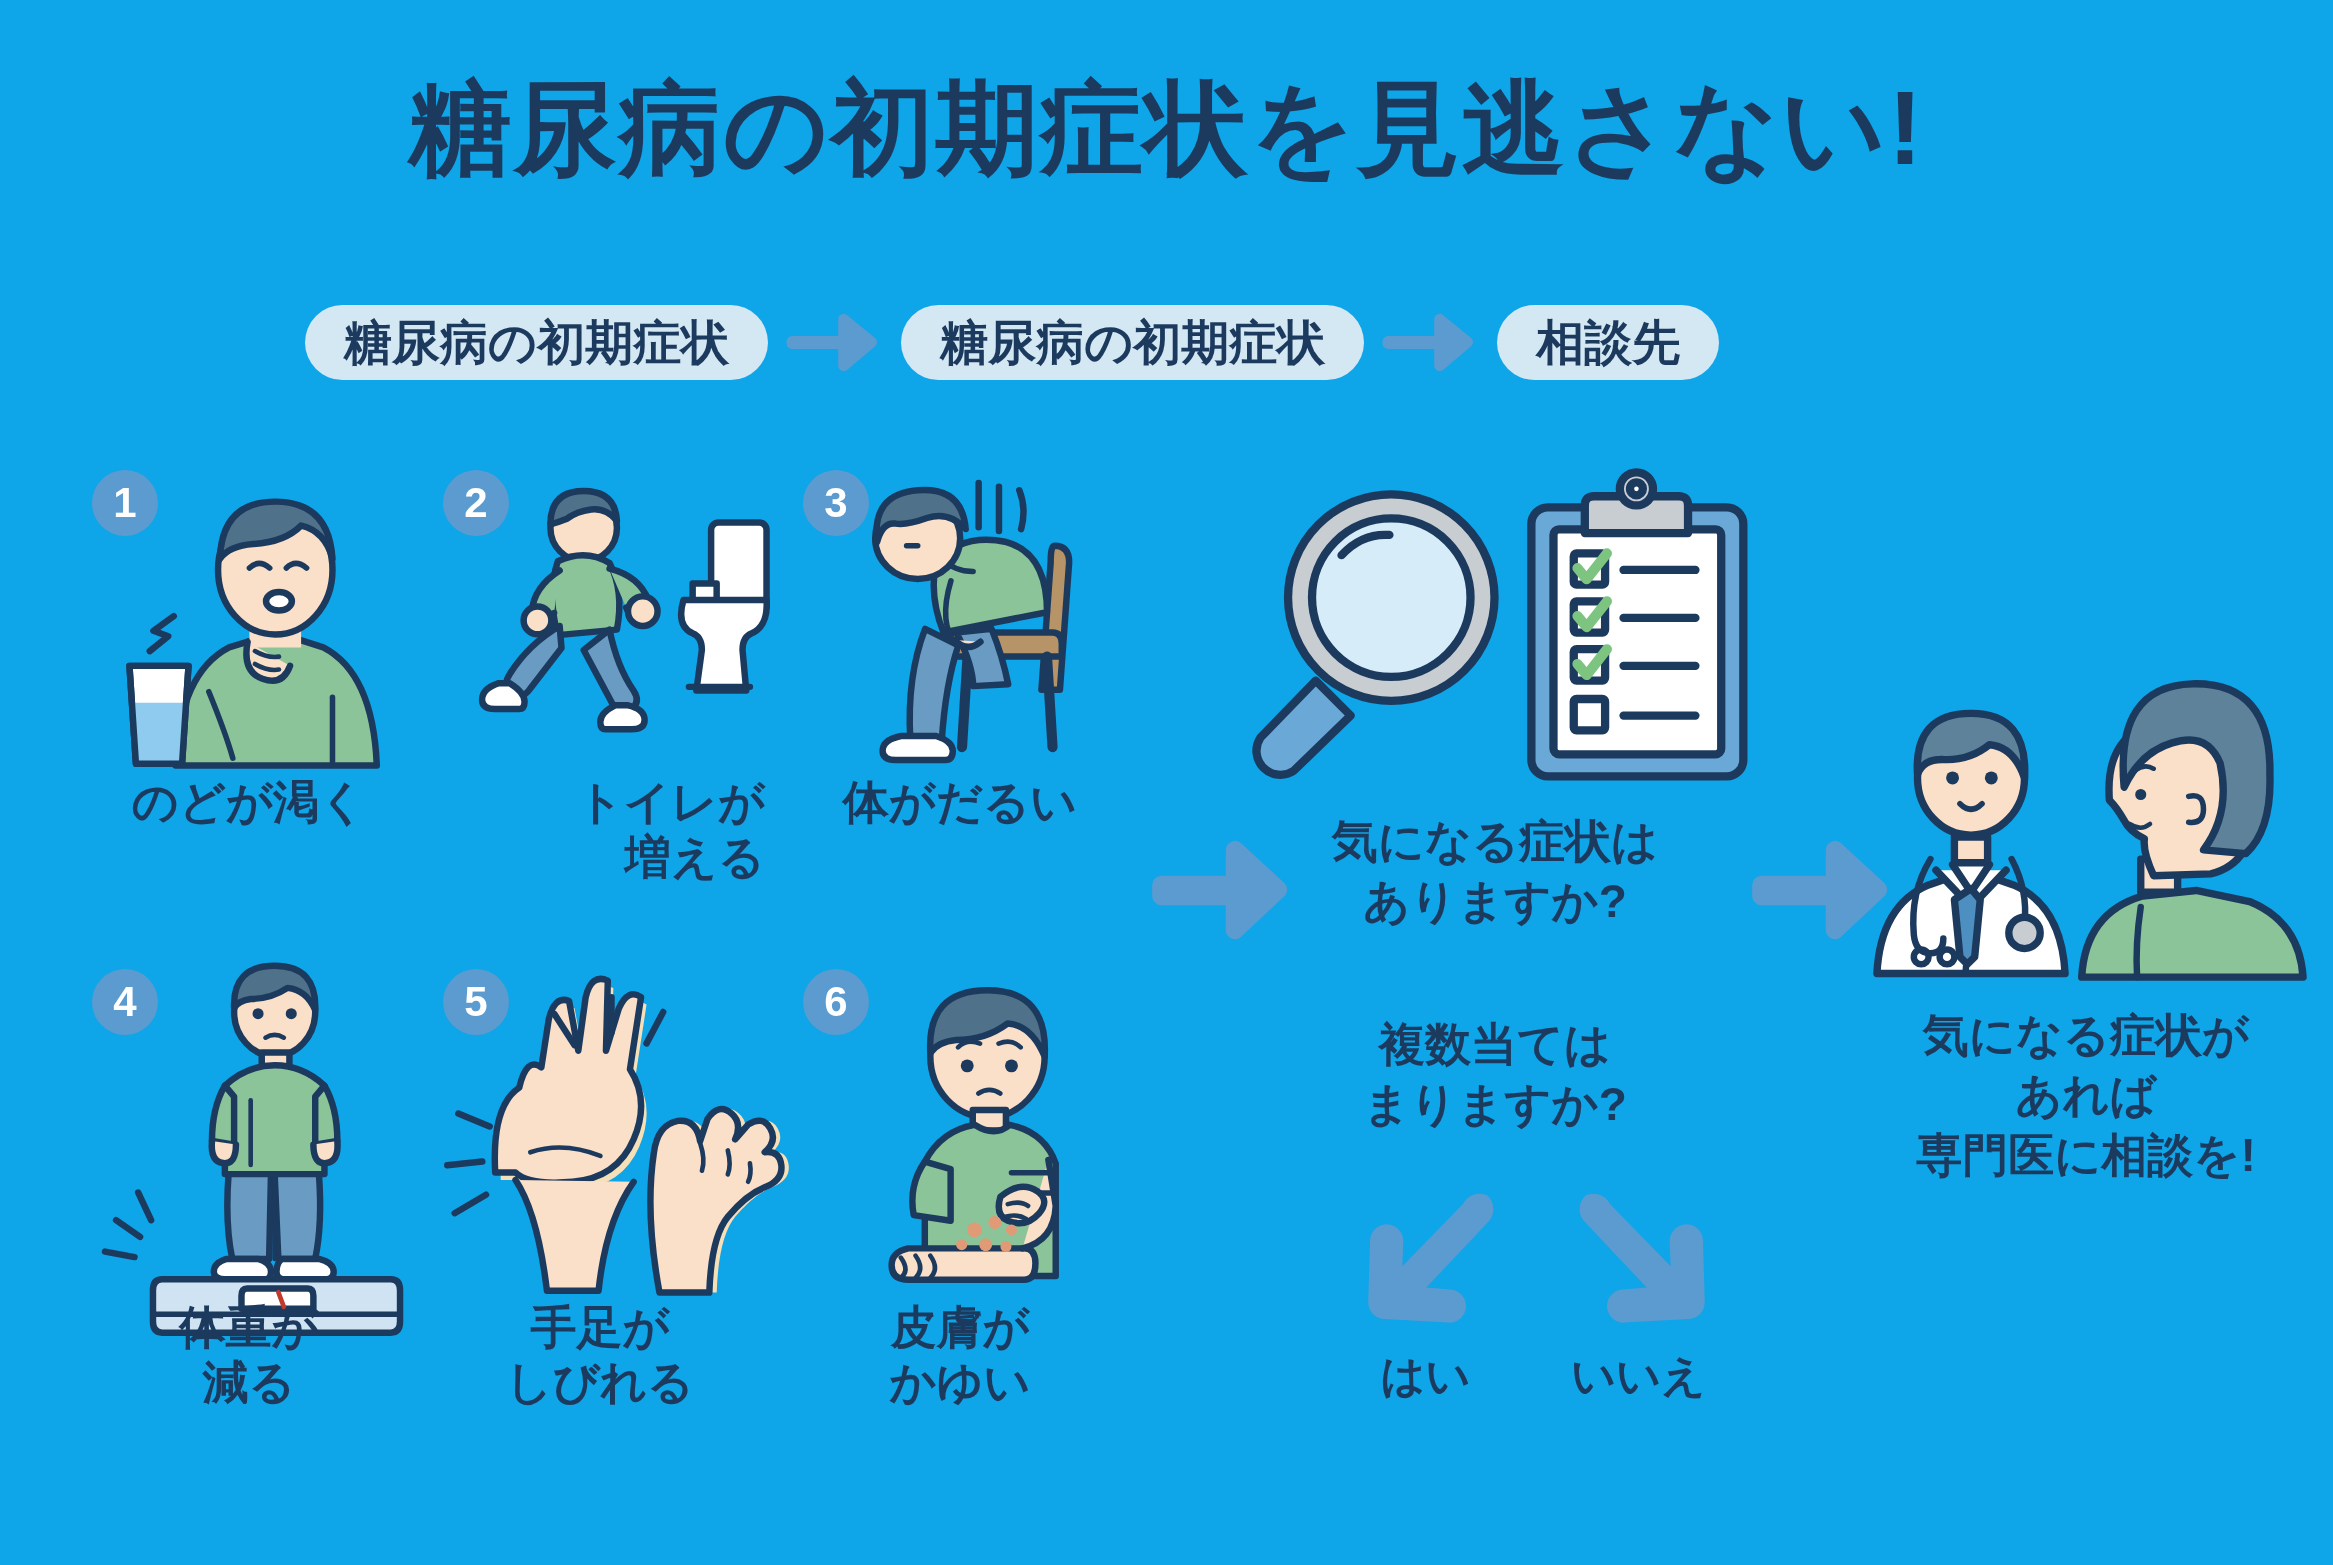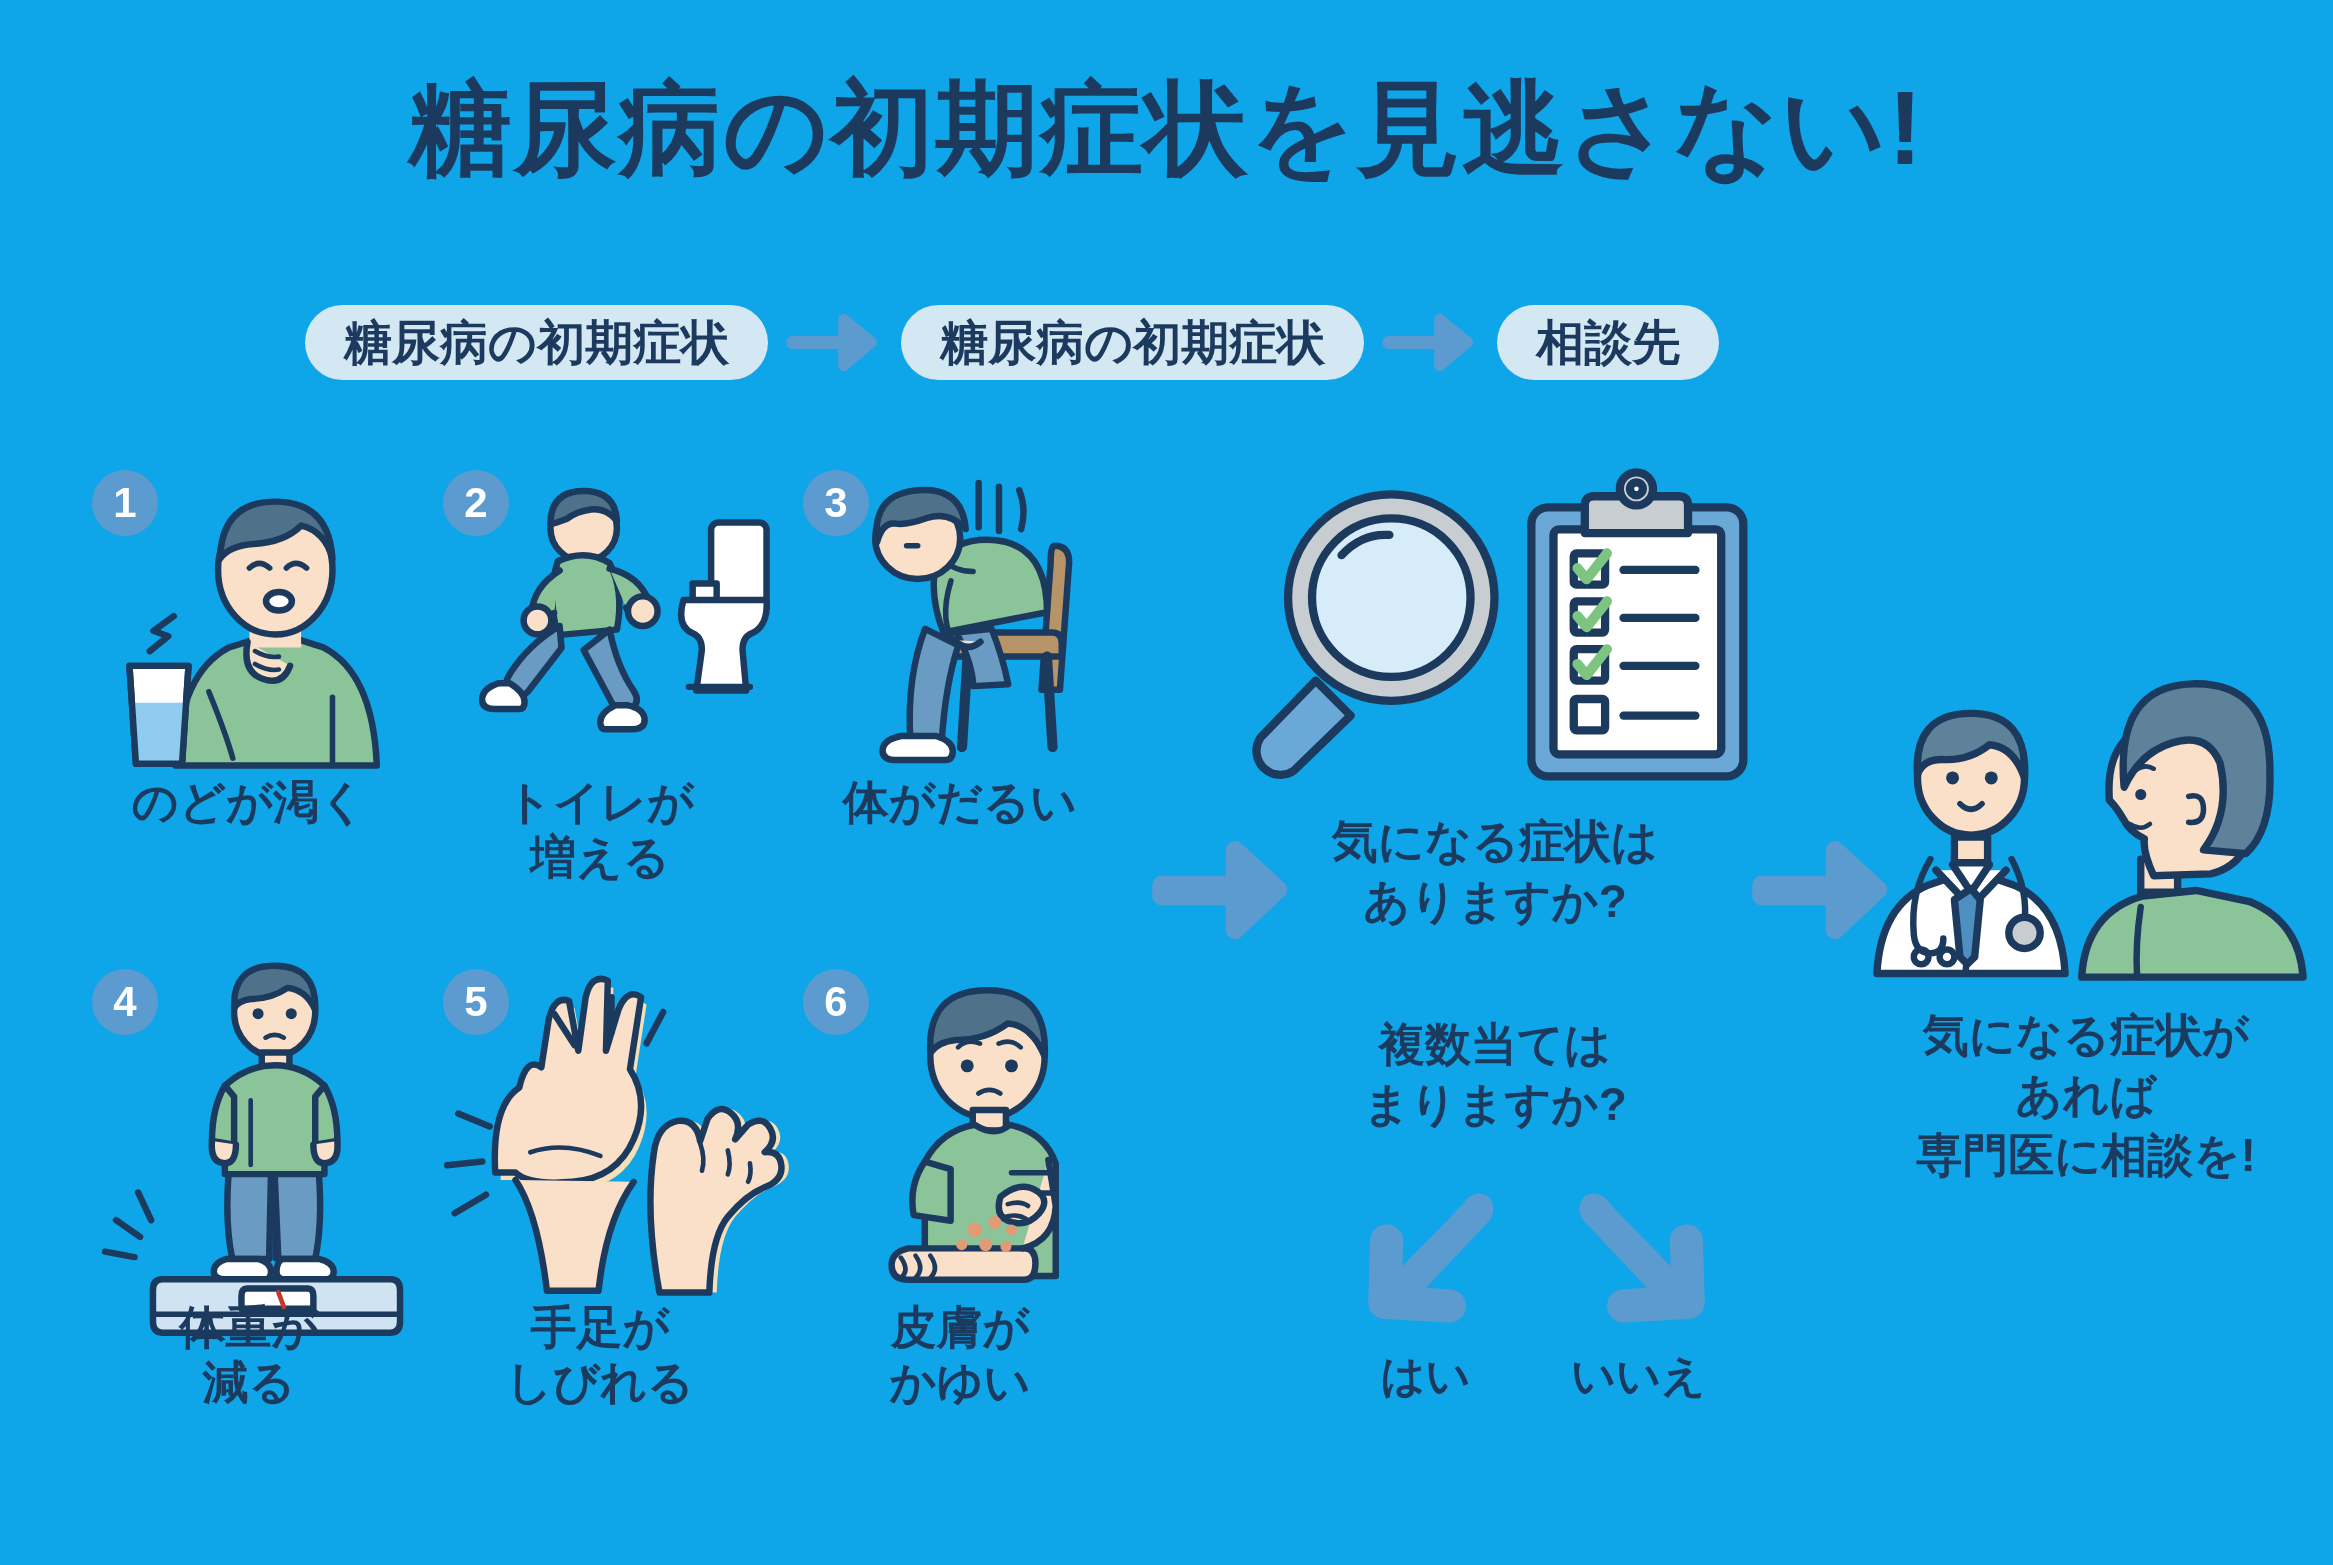--- a/index.html
+++ b/index.html
@@ -197,21 +197,21 @@
 
         <path d="M30 220 q-18 6 -18 18 q0 10 14 10 h26 q6 0 6 -8 q0 -10 -16 -20 z" fill="#ffffff"></path>
         <path d="M170 244 q18 4 18 16 q0 10 -14 10 h-28 q-6 0 -6 -8 q0 -10 16 -18 z" fill="#ffffff"></path>
 
         <path d="M268 46 h44 a8 8 0 0 1 8 8 v84 h-60 v-84 a8 8 0 0 1 8 -8 z" fill="#ffffff"></path>
         <path d="M240 112 h26 v26 h-26 z" fill="#ffffff"></path>
         <path d="M230 130 h90 q2 28 -16 36 q-10 4 -10 18 l4 44 h-54 l6 -44 q0 -14 -10 -18 q-18 -8 -10 -36 z" fill="#ffffff"></path>
         <path d="M236 224 h66" stroke-width="7"></path>
       </g>
     </svg>
-    <div class="sym-label" style="top:314px; left:0px;">トイレが
+    <div class="sym-label" style="top:314px; left:8px;text-align:right;">トイレが
 増える</div>
   </div>
 
   <div class="symptom" style="top:461px; left:803px; height:351px;">
     <div class="badge" style="top:9.2px; left:0px;">3</div>
     <svg class="art" style="left:37px; top:9.2px;" width="305" height="314" viewBox="0 0 330 340">
       <g stroke="#1c3a5e" stroke-width="7" stroke-linecap="round" stroke-linejoin="round" fill="none">
 
         <path d="M150 14 v48" stroke-width="7"></path>
         <path d="M172 18 v48" stroke-width="7"></path>

